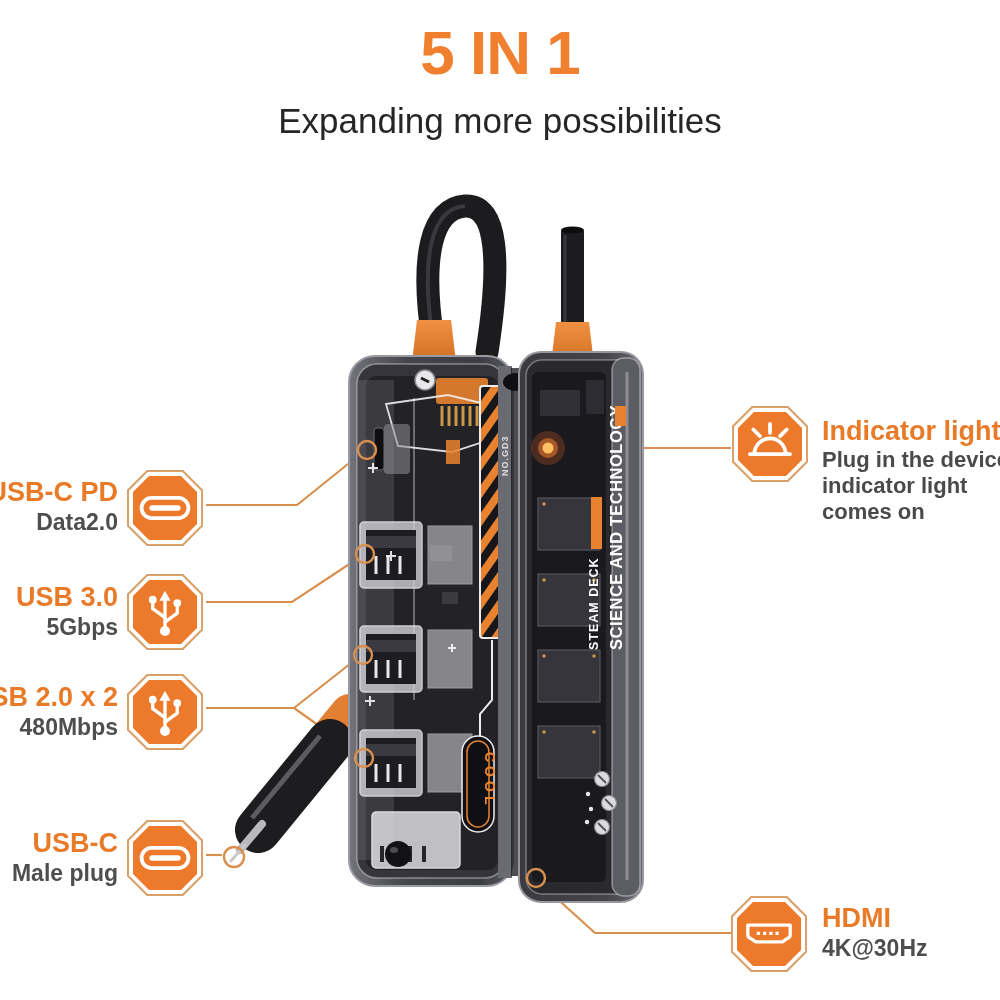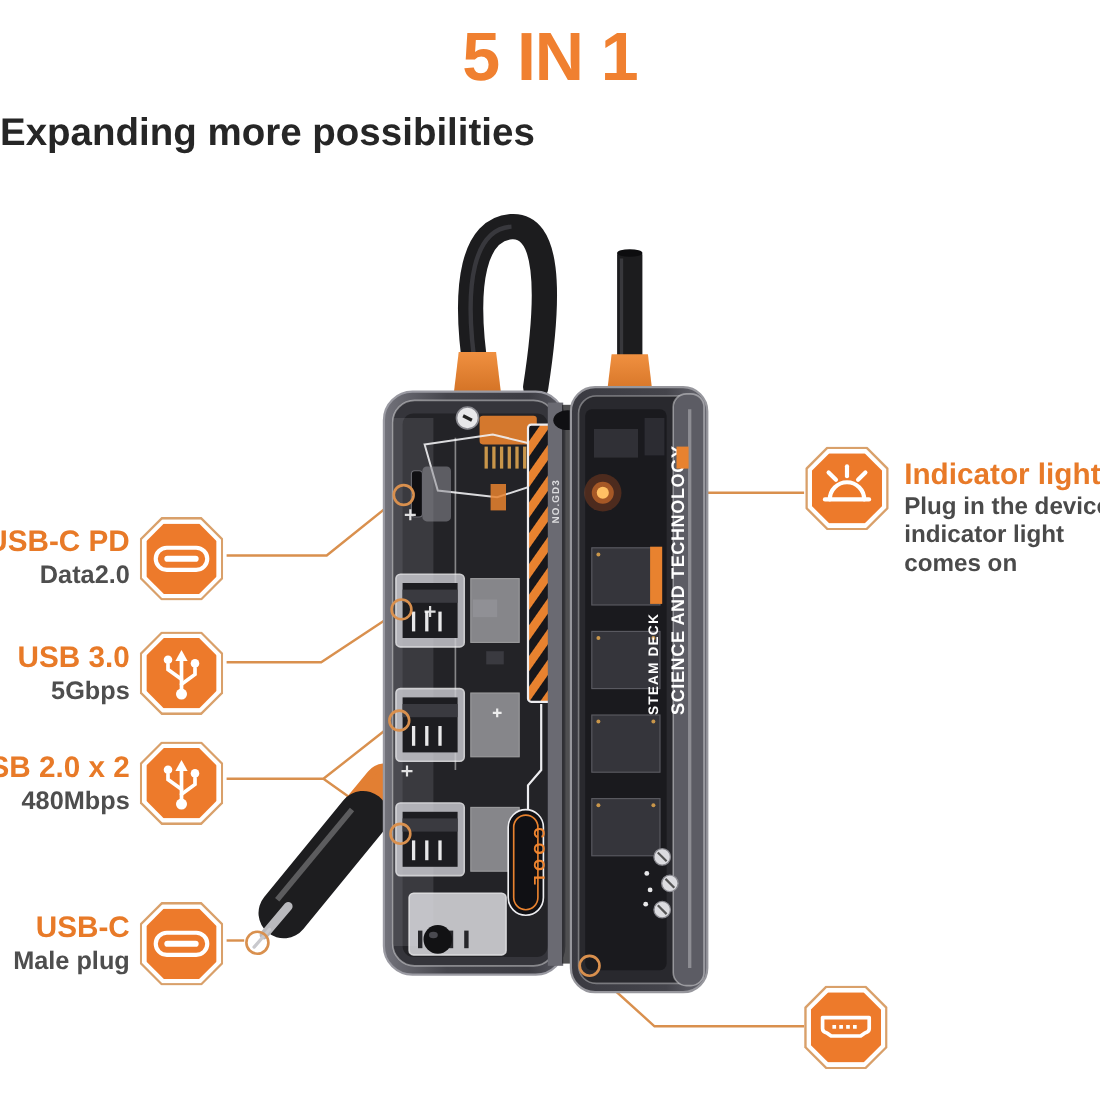--- a/index.html
+++ b/index.html
@@ -1,22 +1,22 @@
 <!DOCTYPE html>
 <html><head>
 <meta charset="utf-8">
 <style>
   html,body{margin:0;padding:0;background:#ffffff;}
   .stage{position:relative;width:1000px;height:1000px;background:#ffffff;overflow:hidden;
          font-family:"Liberation Sans", sans-serif;}
   
-  .hdr{position:absolute;left:0;top:20px;width:1000px;z-index:5;}
+  .hdr{position:absolute;left:0;top:20px;width:1000px;text-align:center;z-index:5;}
   .title{display:flex;justify-content:center;gap:22px;font-size:62px;font-weight:800;
          color:#F08030;letter-spacing:-1px;line-height:1.05;}
-  .subtitle{margin-top:16px;font-size:35px;font-weight:700;color:#262626;letter-spacing:0px;}
+  .subtitle{margin-top:16px;font-size:35px;font-weight:400;color:#262626;letter-spacing:0px;}
   
   .scene{position:absolute;left:0;top:0;z-index:1;}
   
   .tile{position:absolute;width:76px;height:76px;z-index:6;
         clip-path:polygon(26% 0%,74% 0%,100% 26%,100% 74%,74% 100%,26% 100%,0% 74%,0% 26%);
         background:#D9A06A;}
   .tile-mid{position:absolute;inset:2px;background:#ffffff;
         clip-path:polygon(26% 0%,74% 0%,100% 26%,100% 74%,74% 100%,26% 100%,0% 74%,0% 26%);}
   .tile-in{position:absolute;inset:4px;background:#ED7A2B;display:flex;align-items:center;justify-content:center;
         clip-path:polygon(25% 0%,75% 0%,100% 25%,100% 75%,75% 100%,25% 100%,0% 75%,0% 25%);}
@@ -348,14 +348,18 @@
   <div class="tile" style="left:731px;top:896px">
     <div class="tile-mid">
         <div class="tile-in">
       <svg viewBox="-26 -26 52 52">
         <path d="M-19,-8 H19 V1 Q19,3.5 15.5,4.5 L12,7 H-12 L-15.5,4.5 Q-19,3.5 -19,1 Z" fill="none" stroke="#fff" stroke-width="3" stroke-linejoin="round"></path>
         <line x1="-11" y1="-0.5" x2="11" y2="-0.5" stroke="#fff" stroke-width="3" stroke-dasharray="3 2.6"></line>
       </svg>
     </div>
       </div>
   </div>
+  <div class="lab" style="left:822px;top:903px">
+    <div class="t1">HDMI</div>
+    <div class="t2">4K@30Hz</div>
+  </div>
 
 </div>
 
 </body></html>

